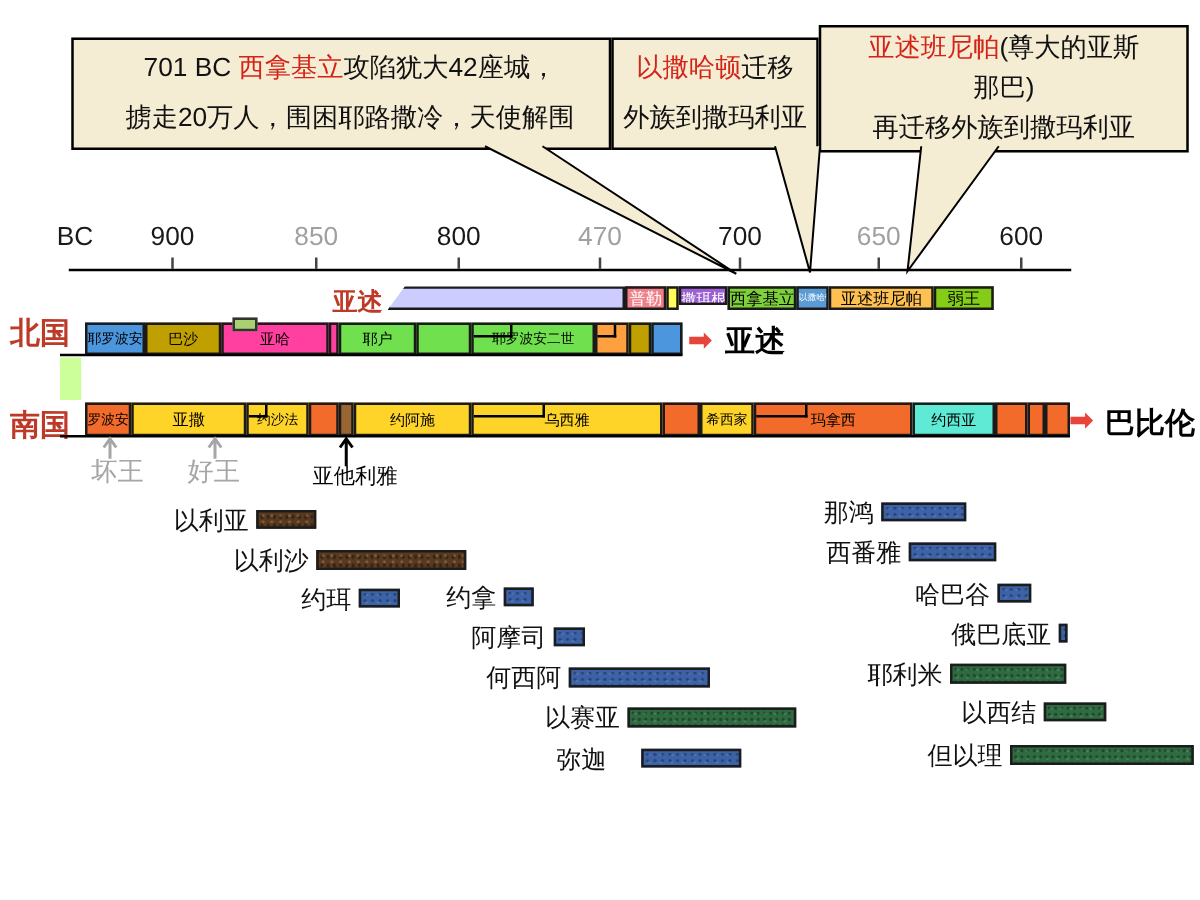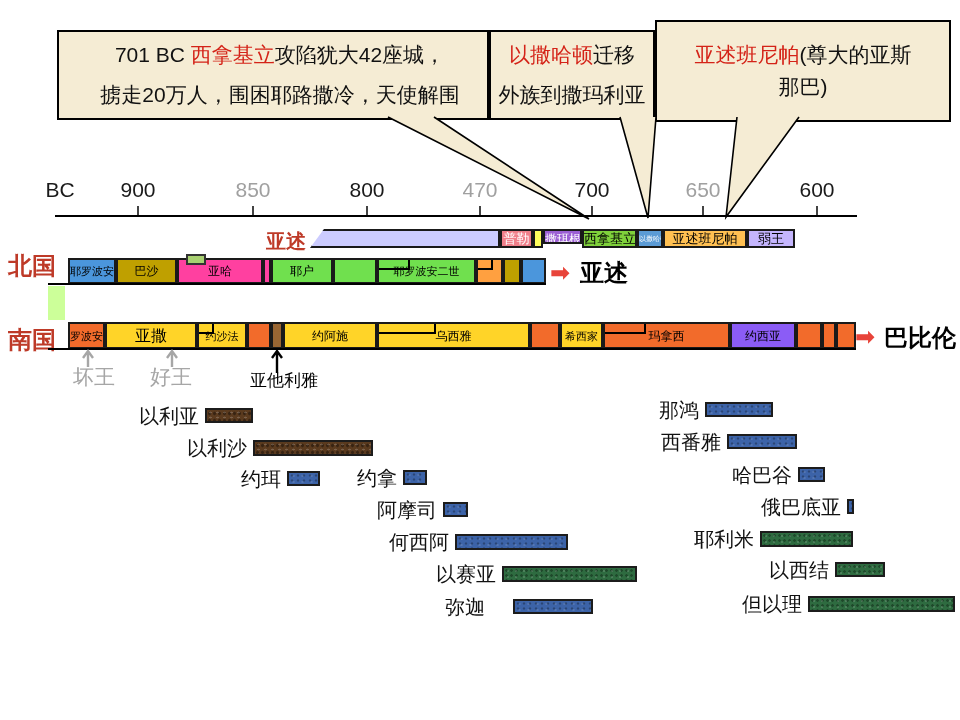--- a/index.html
+++ b/index.html
@@ -66,20 +66,21 @@
         <div class="cl-line"><span class="">701 BC </span><span class="red-t">西拿基立</span><span class="">攻陷犹大42座城，</span></div>
         <div class="cl-line"><span class="">掳走20万人，围困耶路撒冷，天使解围</span></div>
       </div>
       <div class="callout" style="left: 489px; top: 30px; width: 166px; height: 90px; font-size: 21px; line-height: 40px;">
         <div class="cl-line"><span class="red-t">以撒哈顿</span><span class="">迁移</span></div>
         <div class="cl-line"><span class="">外族到撒玛利亚</span></div>
       </div>
       <div class="callout" style="left: 655px; top: 20px; width: 296px; height: 102px; font-size: 21px; line-height: 32px;">
         <div class="cl-line"><span class="red-t">亚述班尼帕</span><span class="">(尊大的亚斯</span></div>
         <div class="cl-line"><span class="">那巴)</span></div>
+        <div class="cl-line"><span class="">再迁移外族到撒玛利亚</span></div>
       </div>
     </div>
 
   <div id="axis">
       <div class="axis-label" style="left: 60px; top: 178px;">BC</div>
       <div class="axis-line" style="left: 55px; top: 215px; width: 802px;"></div>
       <div class="axis-label" style="left: 138px; top: 178px;">900</div>
       <div class="axis-tick" style="left: 137px; top: 206px;"></div>
       <div class="axis-label gray" style="left: 253px; top: 178px;">850</div>
       <div class="axis-tick" style="left: 252px; top: 206px;"></div>
@@ -97,21 +98,21 @@
 
   <div id="assyria-row">
       <div class="assyria-label" style="left: 266px; top: 228px;">亚述</div>
       <div class="seg" style="left: 310px; top: 229px; width: 190px; height: 19px; background: rgb(204, 204, 255); line-height: 16px; font-size: 12px; color: rgb(0, 0, 0); clip-path: polygon(14px 0px, 100% 0px, 100% 100%, 0px 100%);"></div>
       <div class="seg" style="left: 500px; top: 229px; width: 33px; height: 19px; background: rgb(240, 127, 138); line-height: 16px; font-size: 13px; color: rgb(255, 255, 255);">普勒</div>
       <div class="seg" style="left: 533px; top: 229px; width: 10px; height: 19px; background: rgb(255, 255, 92); line-height: 16px; font-size: 12px; color: rgb(0, 0, 0);"></div>
       <div class="seg" style="left: 543px; top: 229px; width: 39px; height: 15px; background: rgb(156, 95, 212); line-height: 16px; font-size: 12px; color: rgb(255, 255, 255);">撒珥根</div>
       <div class="seg" style="left: 582px; top: 229px; width: 55px; height: 19px; background: rgb(127, 209, 59); line-height: 16px; font-size: 13px; color: rgb(0, 0, 0);">西拿基立</div>
       <div class="seg" style="left: 637px; top: 229px; width: 26px; height: 19px; background: rgb(91, 155, 213); line-height: 16px; font-size: 7px; color: rgb(255, 255, 255);">以撒哈顿</div>
       <div class="seg" style="left: 663px; top: 229px; width: 84px; height: 19px; background: rgb(255, 192, 82); line-height: 16px; font-size: 13px; color: rgb(0, 0, 0);">亚述班尼帕</div>
-      <div class="seg" style="left: 747px; top: 229px; width: 48px; height: 19px; background: #c4b5fd; line-height: 16px; font-size: 13px; color: rgb(0, 0, 0);">弱王</div>
+      <div class="seg" style="left: 747px; top: 229px; width: 48px; height: 19px; background: #84cc16; line-height: 16px; font-size: 13px; color: rgb(0, 0, 0);">弱王</div>
     </div>
   <div id="north-row">
       <div class="row-label" style="left: 8px; top: 250px;">北国</div>
       <div class="seg" style="left: 68px; top: 258px; width: 48px; height: 26px; background: rgb(75, 150, 220); line-height: 23px; font-size: 11px; color: rgb(0, 0, 0);">耶罗波安</div>
       <div class="seg" style="left: 116px; top: 258px; width: 61px; height: 26px; background: rgb(191, 160, 0); line-height: 23px; font-size: 12px; color: rgb(0, 0, 0);">巴沙</div>
       <div class="seg" style="left: 177px; top: 258px; width: 86px; height: 26px; background: rgb(255, 64, 160); line-height: 23px; font-size: 12px; color: rgb(0, 0, 0);">亚哈</div>
       <div class="seg" style="left: 263px; top: 258px; width: 8px; height: 26px; background: rgb(255, 64, 160); line-height: 23px; font-size: 12px; color: rgb(0, 0, 0);"></div>
       <div class="seg" style="left: 271px; top: 258px; width: 62px; height: 26px; background: rgb(112, 224, 78); line-height: 23px; font-size: 12px; color: rgb(0, 0, 0);">耶户</div>
       <div class="seg" style="left: 333px; top: 258px; width: 44px; height: 26px; background: rgb(112, 224, 78); line-height: 23px; font-size: 12px; color: rgb(0, 0, 0);"></div>
       <div class="seg" style="left: 377px; top: 258px; width: 99px; height: 26px; background: rgb(112, 224, 78); line-height: 23px; font-size: 11px; color: rgb(0, 0, 0);">耶罗波安二世<div class="bracket" style="width: 30px;"></div></div>
@@ -121,30 +122,30 @@
       <div class="seg" style="left: 503px; top: 258px; width: 18px; height: 26px; background: rgb(191, 160, 0); line-height: 23px; font-size: 12px; color: rgb(0, 0, 0);"></div>
       <div class="seg" style="left: 521px; top: 258px; width: 25px; height: 26px; background: rgb(75, 150, 220); line-height: 23px; font-size: 12px; color: rgb(0, 0, 0);"></div>
       <div class="baseline" style="left: 48px; top: 283px; width: 498px;"></div>
       <div class="notch" style="left: 186px; top: 254px; width: 20px; height: 11px; background: rgb(169, 209, 113);"></div>
       <div class="dest-arrow" style="left: 550px; top: 261px;">➡</div>
       <div class="dest-label" style="left: 580px; top: 257px;">亚述</div>
     </div>
   <div id="south-row">
       <div class="row-label" style="left: 8px; top: 324px;">南国</div>
       <div class="seg" style="left: 68px; top: 322px; width: 37px; height: 27px; background: rgb(242, 107, 43); line-height: 24px; font-size: 11px; color: rgb(0, 0, 0);">罗波安</div>
-      <div class="seg" style="left: 105px; top: 322px; width: 92px; height: 27px; background: rgb(255, 212, 40); line-height: 24px; font-size: 16px; color: rgb(0, 0, 0);">亚撒</div>
+      <div class="seg" style="left: 105px; top: 322px; width: 92px; height: 27px; background: rgb(255, 212, 40); line-height: 24px; font-size: 13px; color: rgb(0, 0, 0);">亚撒</div>
       <div class="seg" style="left: 197px; top: 322px; width: 50px; height: 27px; background: rgb(255, 212, 40); line-height: 24px; font-size: 11px; color: rgb(0, 0, 0);">约沙法<div class="bracket" style="width: 14px;"></div></div>
       <div class="seg" style="left: 247px; top: 322px; width: 24px; height: 27px; background: rgb(242, 107, 43); line-height: 24px; font-size: 12px; color: rgb(0, 0, 0);"></div>
       <div class="seg" style="left: 271px; top: 322px; width: 12px; height: 27px; background: rgb(153, 102, 51); line-height: 24px; font-size: 12px; color: rgb(0, 0, 0);"></div>
       <div class="seg" style="left: 283px; top: 322px; width: 94px; height: 27px; background: rgb(255, 212, 40); line-height: 24px; font-size: 12px; color: rgb(0, 0, 0);">约阿施</div>
       <div class="seg" style="left: 377px; top: 322px; width: 153px; height: 27px; background: rgb(255, 212, 40); line-height: 24px; font-size: 12px; color: rgb(0, 0, 0);">乌西雅<div class="bracket" style="width: 56px;"></div></div>
       <div class="seg" style="left: 530px; top: 322px; width: 30px; height: 27px; background: rgb(242, 107, 43); line-height: 24px; font-size: 12px; color: rgb(0, 0, 0);"></div>
       <div class="seg" style="left: 560px; top: 322px; width: 43px; height: 27px; background: rgb(255, 212, 40); line-height: 24px; font-size: 11px; color: rgb(0, 0, 0);">希西家</div>
       <div class="seg" style="left: 603px; top: 322px; width: 127px; height: 27px; background: rgb(242, 107, 43); line-height: 24px; font-size: 12px; color: rgb(0, 0, 0);">玛拿西<div class="bracket" style="width: 40px;"></div></div>
-      <div class="seg" style="left: 730px; top: 322px; width: 66px; height: 27px; background: #8b5cf6; line-height: 24px; font-size: 12px; color: rgb(0, 0, 0);">约西亚</div>
+      <div class="seg" style="left: 730px; top: 322px; width: 66px; height: 27px; background: #5eead4; line-height: 24px; font-size: 12px; color: rgb(0, 0, 0);">约西亚</div>
       <div class="seg" style="left: 796px; top: 322px; width: 26px; height: 27px; background: rgb(242, 107, 43); line-height: 24px; font-size: 12px; color: rgb(0, 0, 0);"></div>
       <div class="seg" style="left: 822px; top: 322px; width: 14px; height: 27px; background: rgb(242, 107, 43); line-height: 24px; font-size: 12px; color: rgb(0, 0, 0);"></div>
       <div class="seg" style="left: 836px; top: 322px; width: 20px; height: 27px; background: rgb(242, 107, 43); line-height: 24px; font-size: 12px; color: rgb(0, 0, 0);"></div>
       <div class="baseline" style="left: 48px; top: 348px; width: 808px;"></div>
       <div class="dest-arrow" style="left: 855px; top: 325px;">➡</div>
       <div class="dest-label" style="left: 884px; top: 322px;">巴比伦</div>
     </div>
 
   <div id="legend">
       <div class="legend-block" style="left: 48px; top: 286px; width: 17px; height: 34px;"></div>

